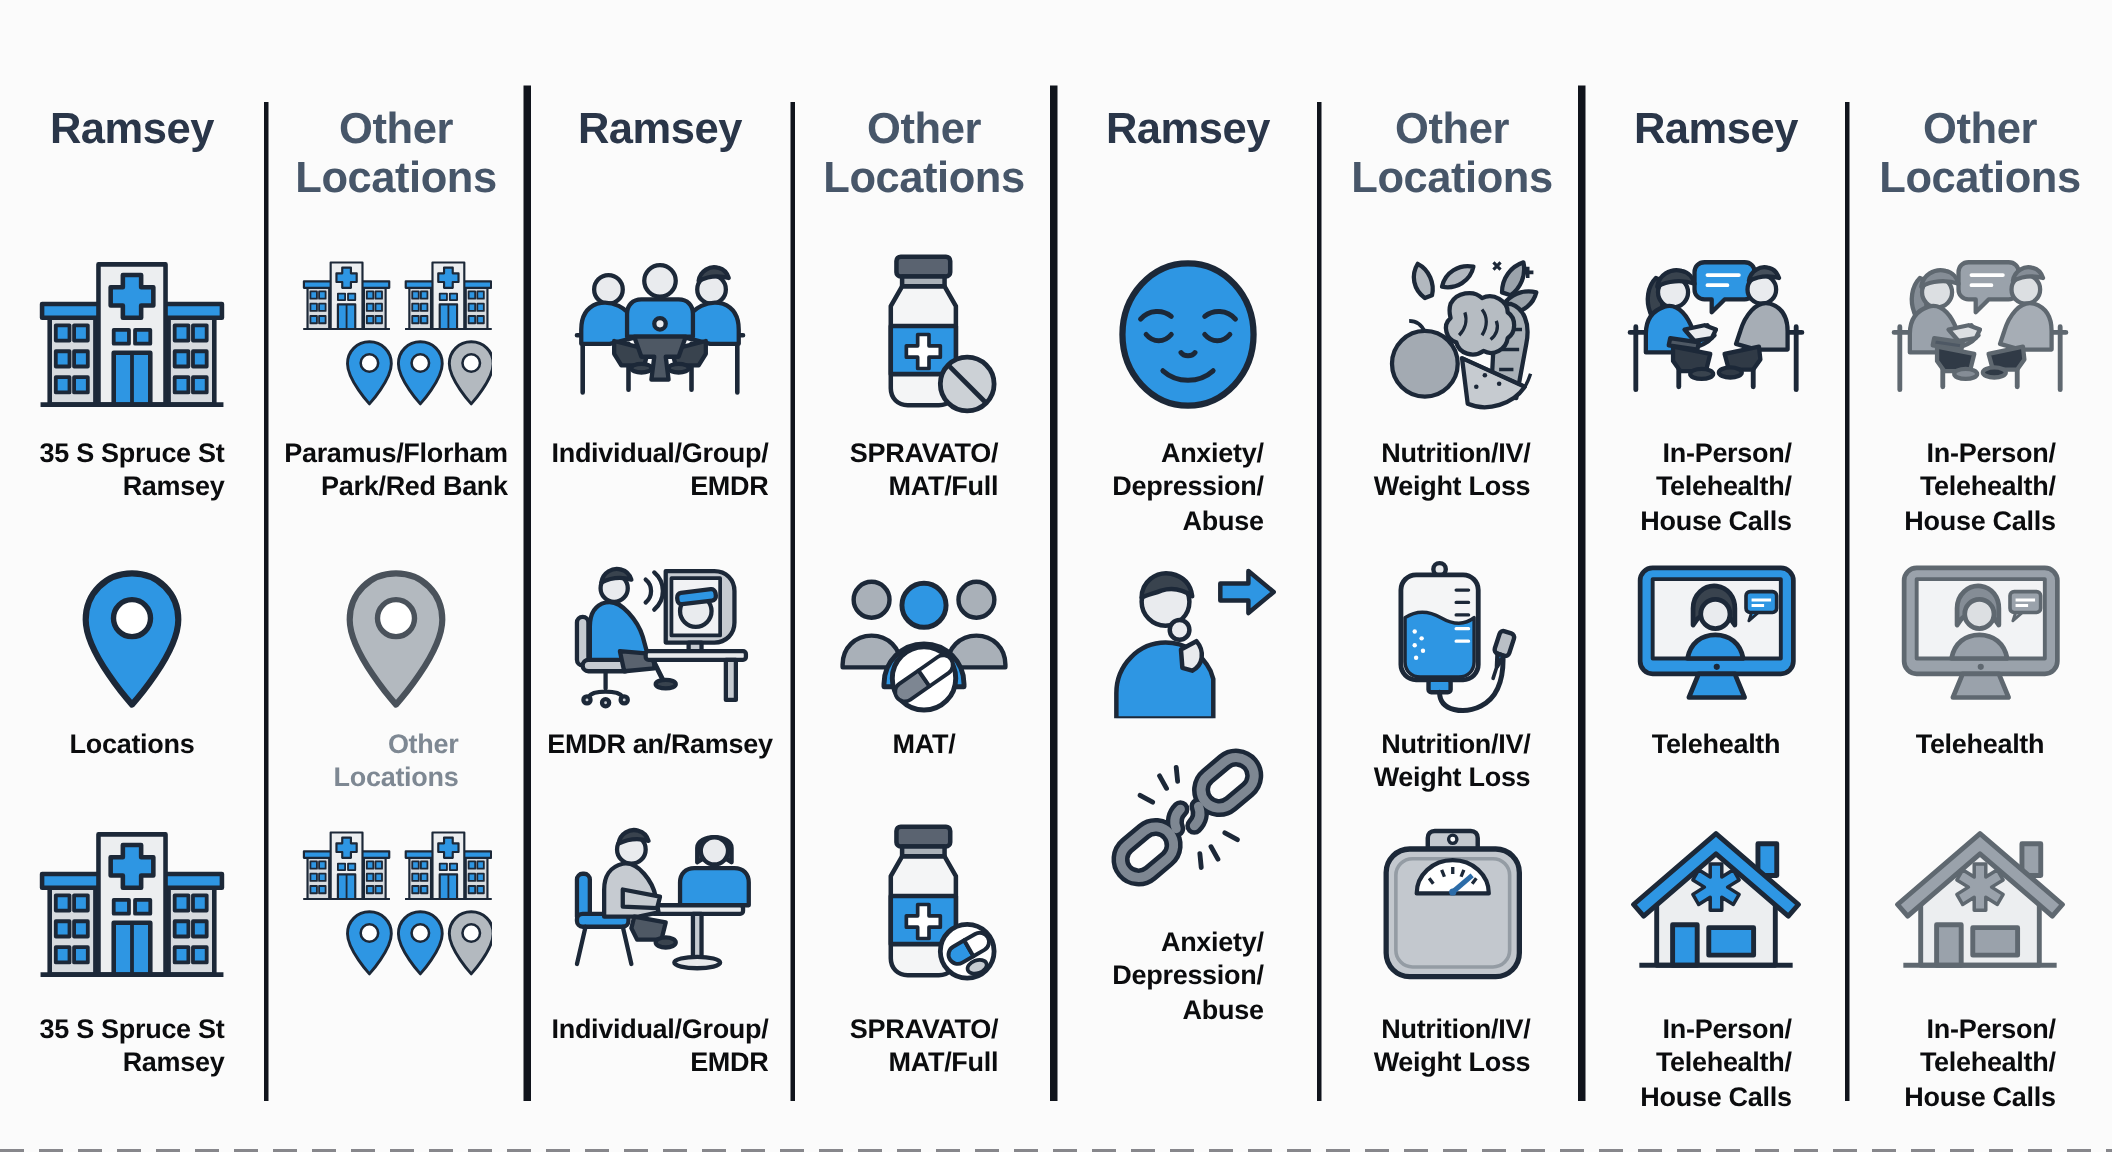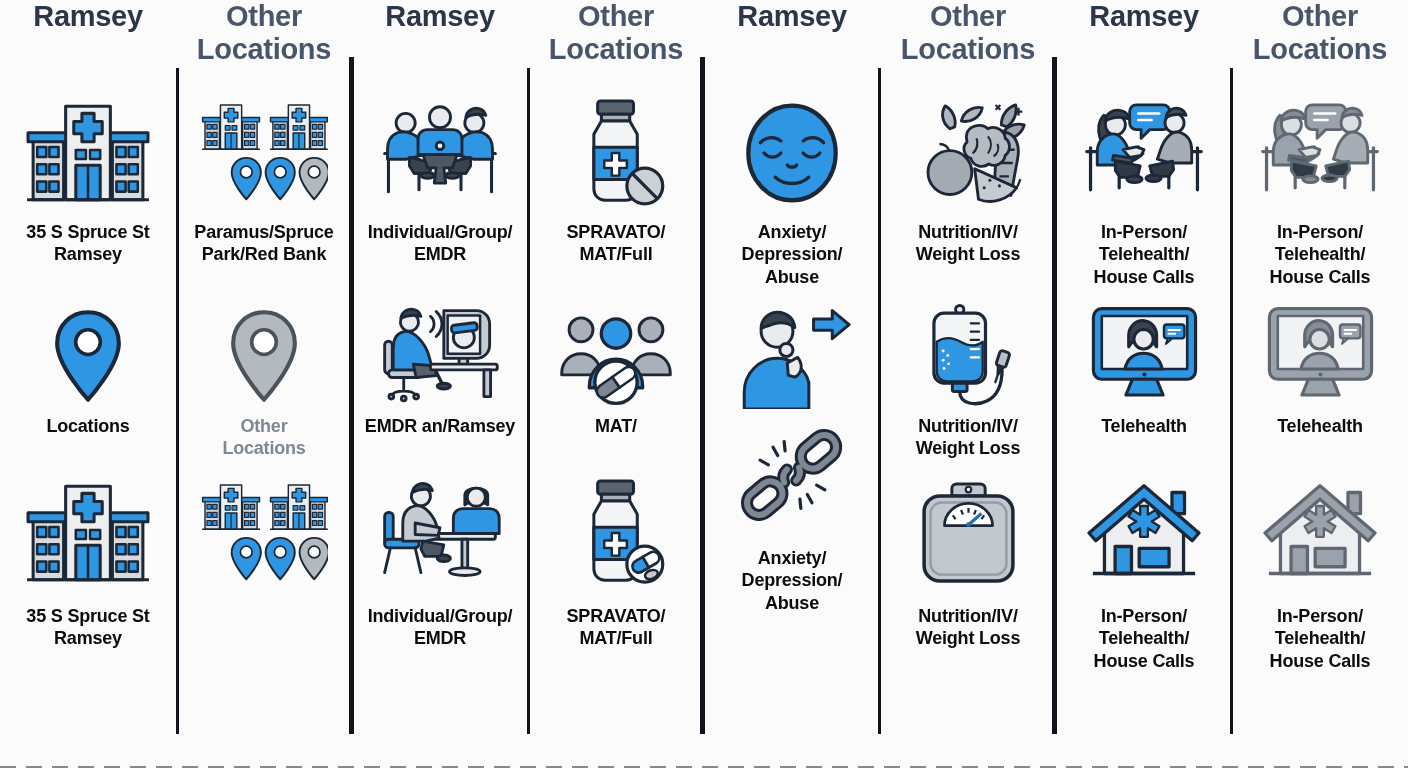--- a/index.html
+++ b/index.html
@@ -1,27 +1,27 @@
 <!DOCTYPE html>
 <html><head>
 <meta charset="utf-8">
 <style>
   html,body{margin:0;padding:0;background:#fff;}
   .board{position:relative;width:1408px;height:768px;background:#fbfbfb;
          font-family:"Liberation Sans",sans-serif;overflow:hidden;}
   .cols{display:flex;height:100%;}
   .col{width:176px;box-sizing:border-box;display:flex;flex-direction:column;
-       align-items:center;}
+       align-items:center;padding-top:70px;}
   .hdr{height:92px;font-size:29px;font-weight:bold;line-height:1.13;text-align:center;
        white-space:pre-line;letter-spacing:-0.3px;}
   .hdr.ramsey{color:#2a3649;}
   .hdr.other{color:#475669;}
   .slot{display:flex;align-items:center;justify-content:center;}
   .s1{height:122px;}.s2{height:112px;}.s3{height:126px;}
-  .cap{font-size:18px;font-weight:bold;color:#0b0c0e;text-align:center;line-height:1.24;
+  .cap{font-size:18px;font-weight:bold;color:#0b0c0e;text-align:right;line-height:1.24;
        white-space:pre-line;letter-spacing:-0.2px;}
   .c1{height:86px;padding-top:7px;box-sizing:border-box;}
   .c2{height:58px;padding-top:3px;box-sizing:border-box;}
   .c3{padding-top:9px;}
   .cap.muted{color:#7e8893;}
   .ic{--a:#2e96e3;--skin:#e9ebee;--hair:#39434e;--hair2:#454f5b;--ln:#1c2838;display:block;}
   .ic.gray{--a:#9aa2ab;--skin:#dcdfe2;--hair:#858d96;--hair2:#858d96;--ln:#5f6870;}
   .dv{position:absolute;background:#10141c;}
   .dv.thin{top:68px;height:666px;width:3px;}
   .dv.thick{top:57px;height:677px;width:5px;}
@@ -374,21 +374,21 @@
     </div>
 
     <div class="col">
       <div class="hdr other">Other
 Locations</div>
       <div class="slot s1">
         <svg class="ic" width="128" height="107">
             <use href="#sym-minibuildings"></use>
           </svg>
       </div>
-      <div class="cap c1">Paramus/Spruce
+      <div class="cap c1">Paramus/Florham
 Park/Red Bank</div>
       <div class="slot s2">
         <svg class="ic" width="72" height="95" style="--a:#b3b9bf;--ln:#4a525b">
             <use href="#sym-pin"></use>
           </svg>
       </div>
       <div class="cap c2 muted">Other
 Locations</div>
       <div class="slot s3">
         <svg class="ic" width="128" height="107">

